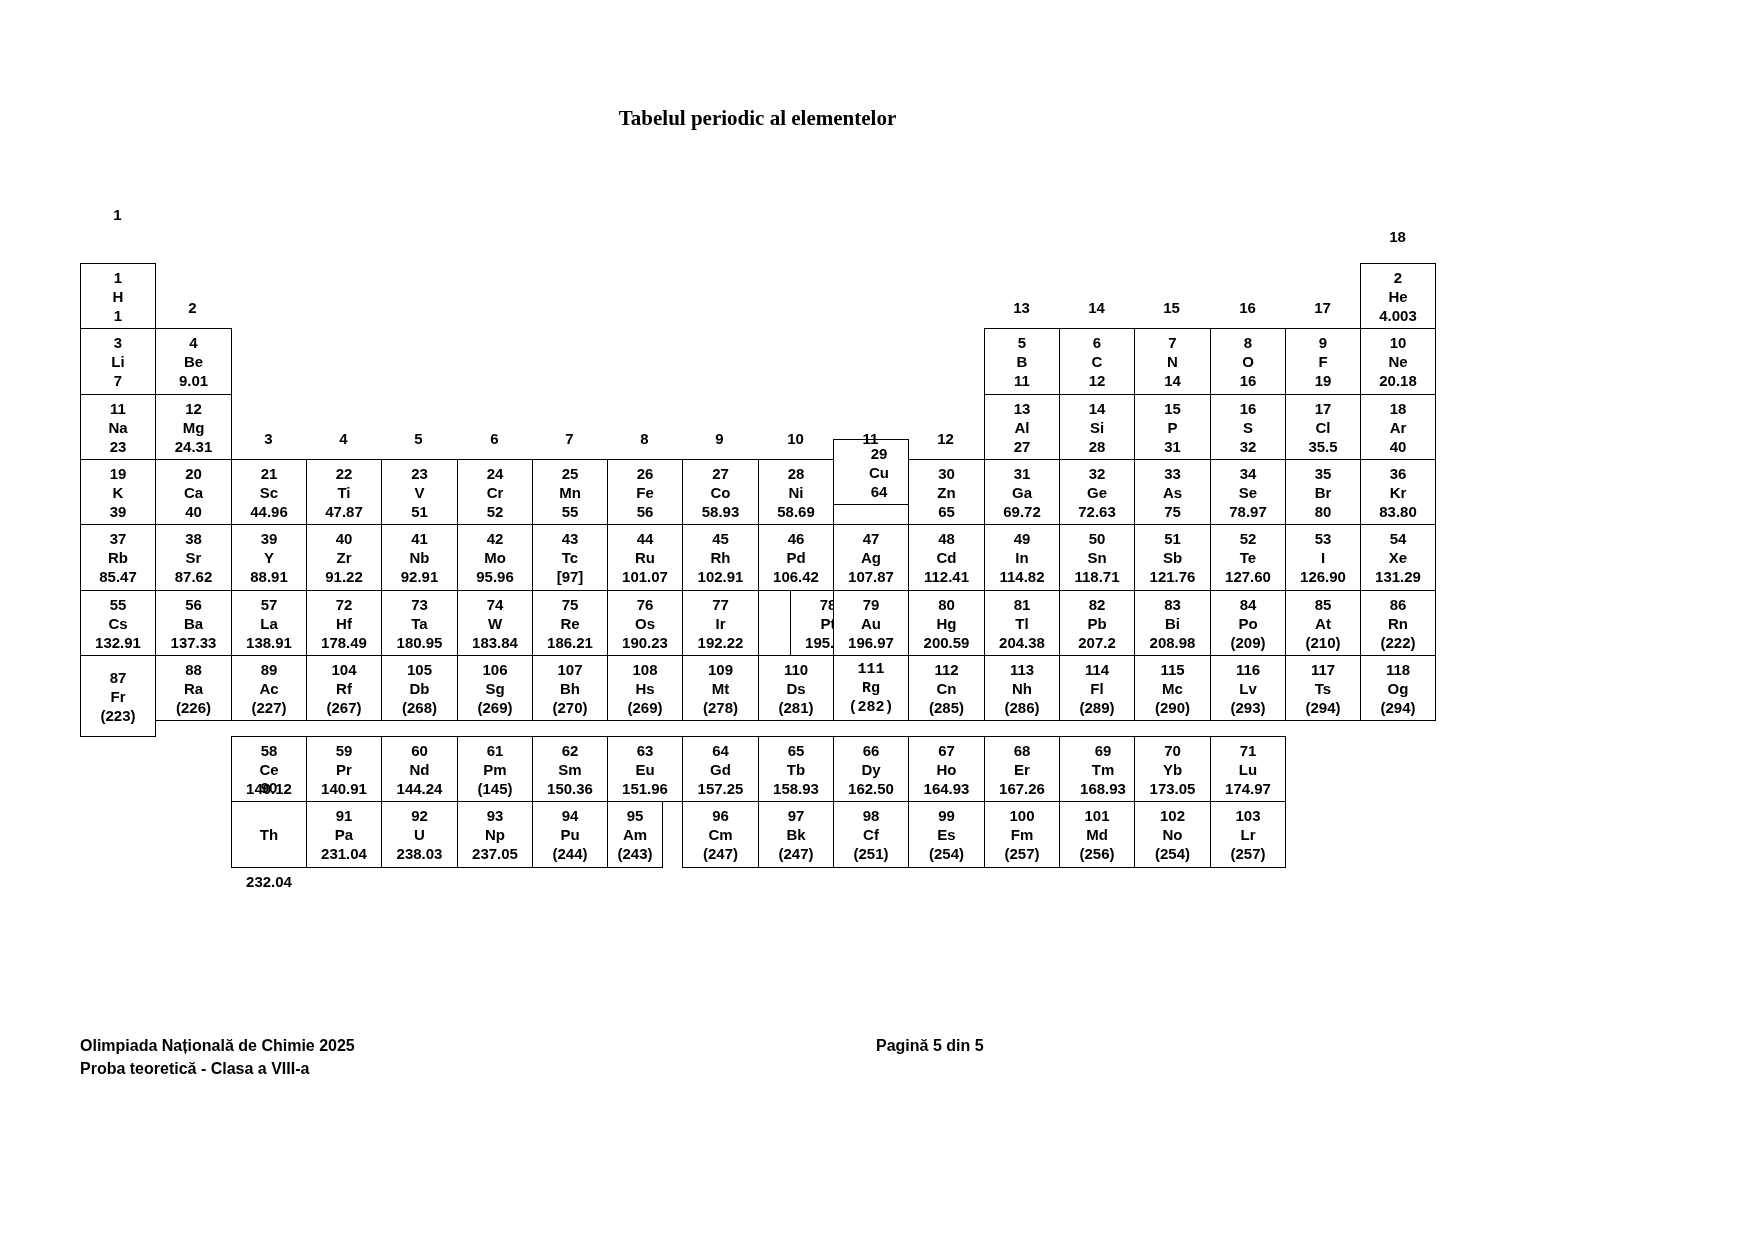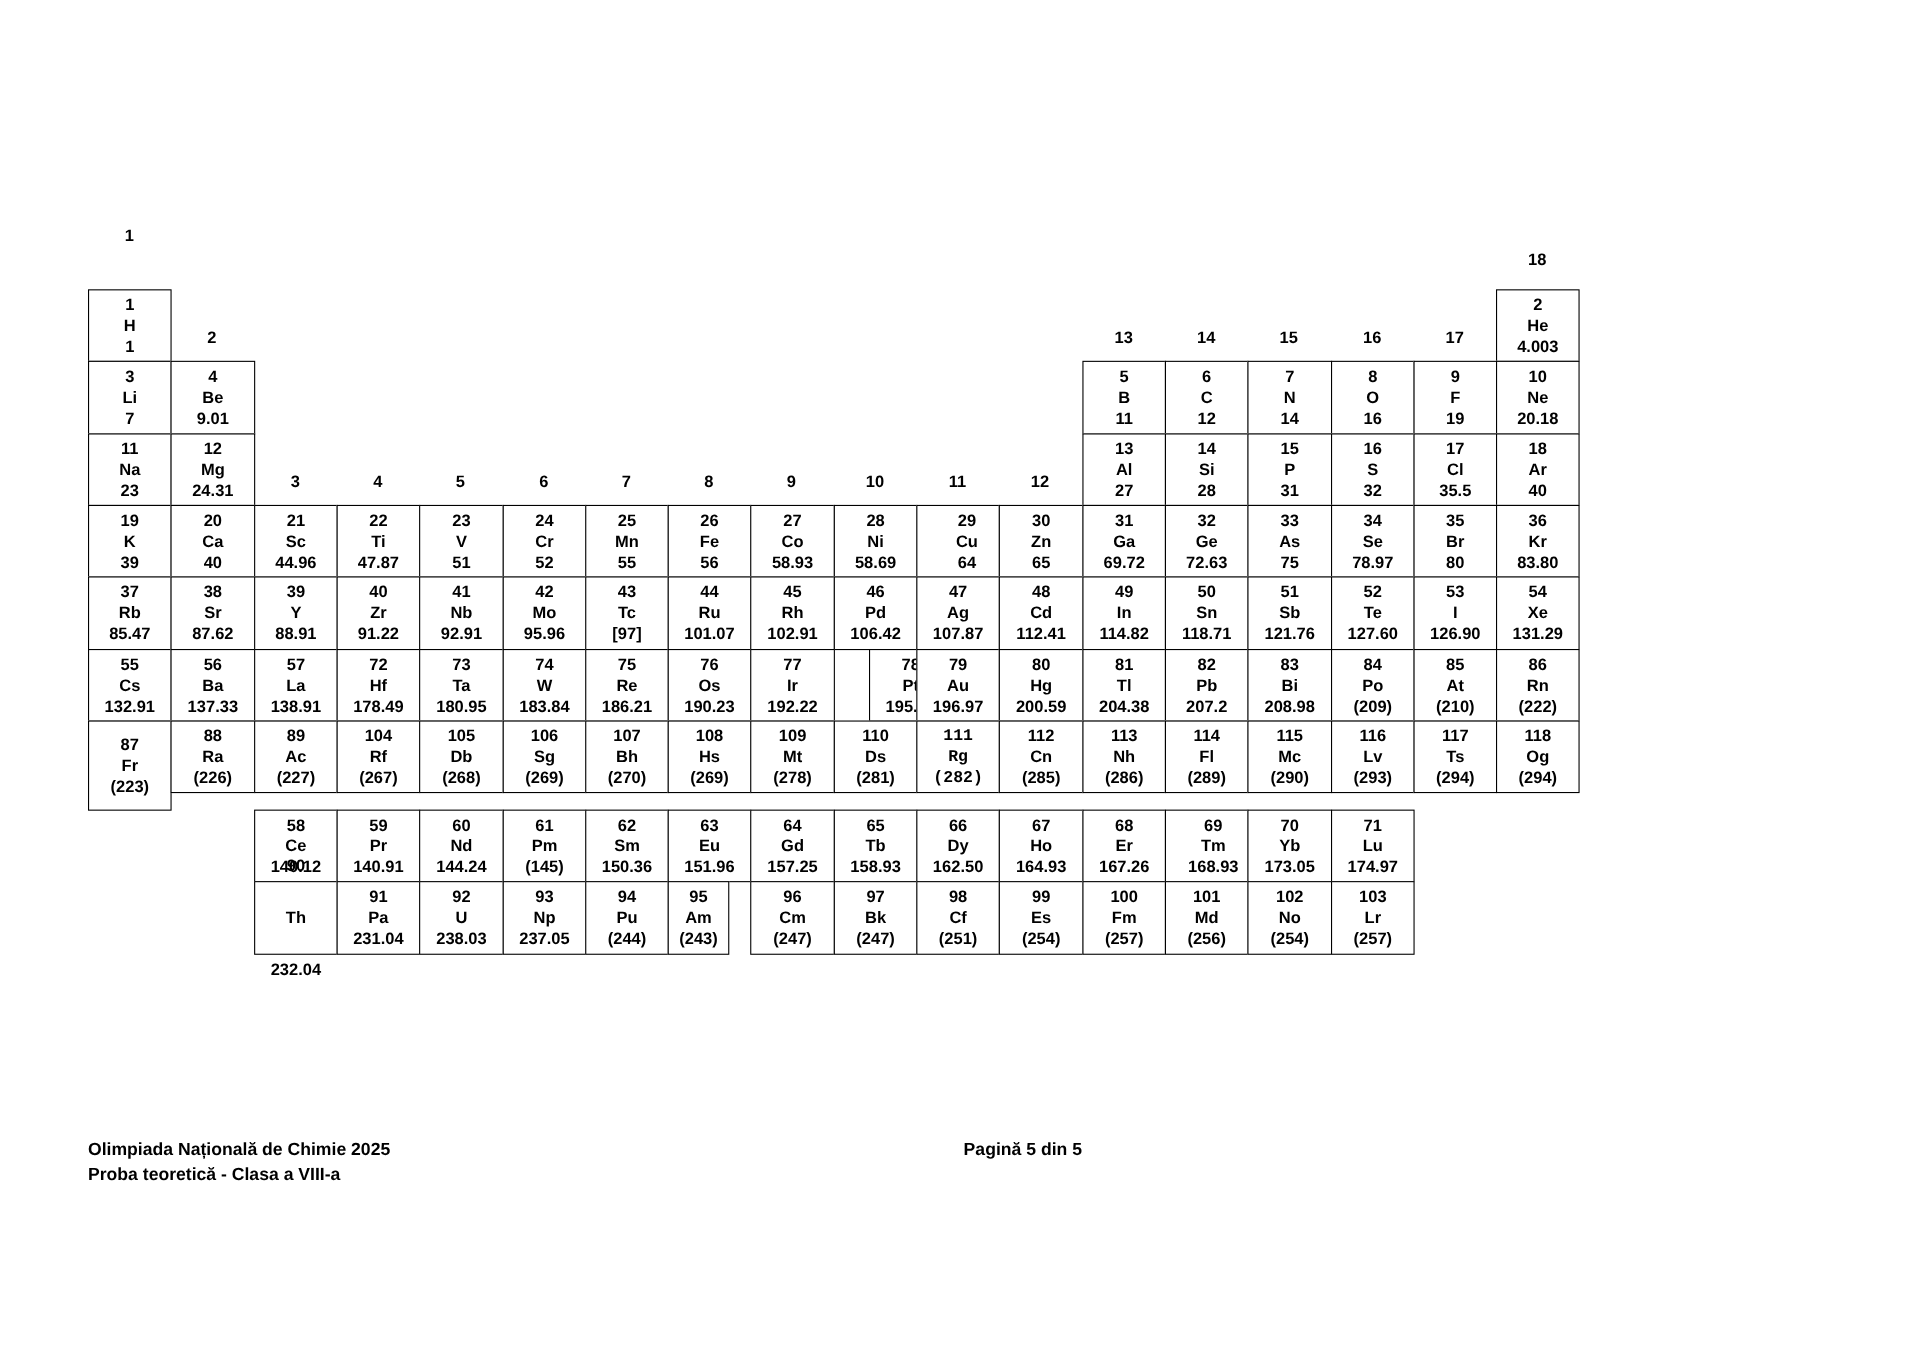--- a/index.html
+++ b/index.html
@@ -59,20 +59,21 @@
     top: 1034px;
     font-weight: bold;
     font-size: 16px;
     line-height: 23px;
   }
 </style>
 </head>
 <body>
 
 <div id="page">
+  <div id="page-title">Tabelul periodic al elementelor</div>
 
   <div id="periodic-table">
       <div class="element-cell" style="left: 80px; top: 263px; width: 76px; height: 66px;">
         <div>1</div>
         <div>H</div>
         <div>1</div>
       </div>
       <div class="element-cell" style="left: 1360px; top: 263px; width: 76px; height: 66px;">
         <div>2</div>
         <div>He</div>
@@ -201,21 +202,21 @@
       <div class="element-cell" style="left: 682px; top: 459px; width: 77px; height: 66px;">
         <div>27</div>
         <div>Co</div>
         <div>58.93</div>
       </div>
       <div class="element-cell" style="left: 758px; top: 459px; width: 76px; height: 66px;">
         <div>28</div>
         <div>Ni</div>
         <div>58.69</div>
       </div>
-      <div class="element-cell" style="left: 833px; top: 459px; width: 76px; height: 66px; padding-left: 16px;">
+      <div class="element-cell" style="left: 833px; top: 439px; width: 76px; height: 66px; padding-left: 16px;">
         <div>29</div>
         <div>Cu</div>
         <div>64</div>
       </div>
       <div class="element-cell" style="left: 908px; top: 459px; width: 77px; height: 66px;">
         <div>30</div>
         <div>Zn</div>
         <div>65</div>
       </div>
       <div class="element-cell" style="left: 984px; top: 459px; width: 76px; height: 66px;">

